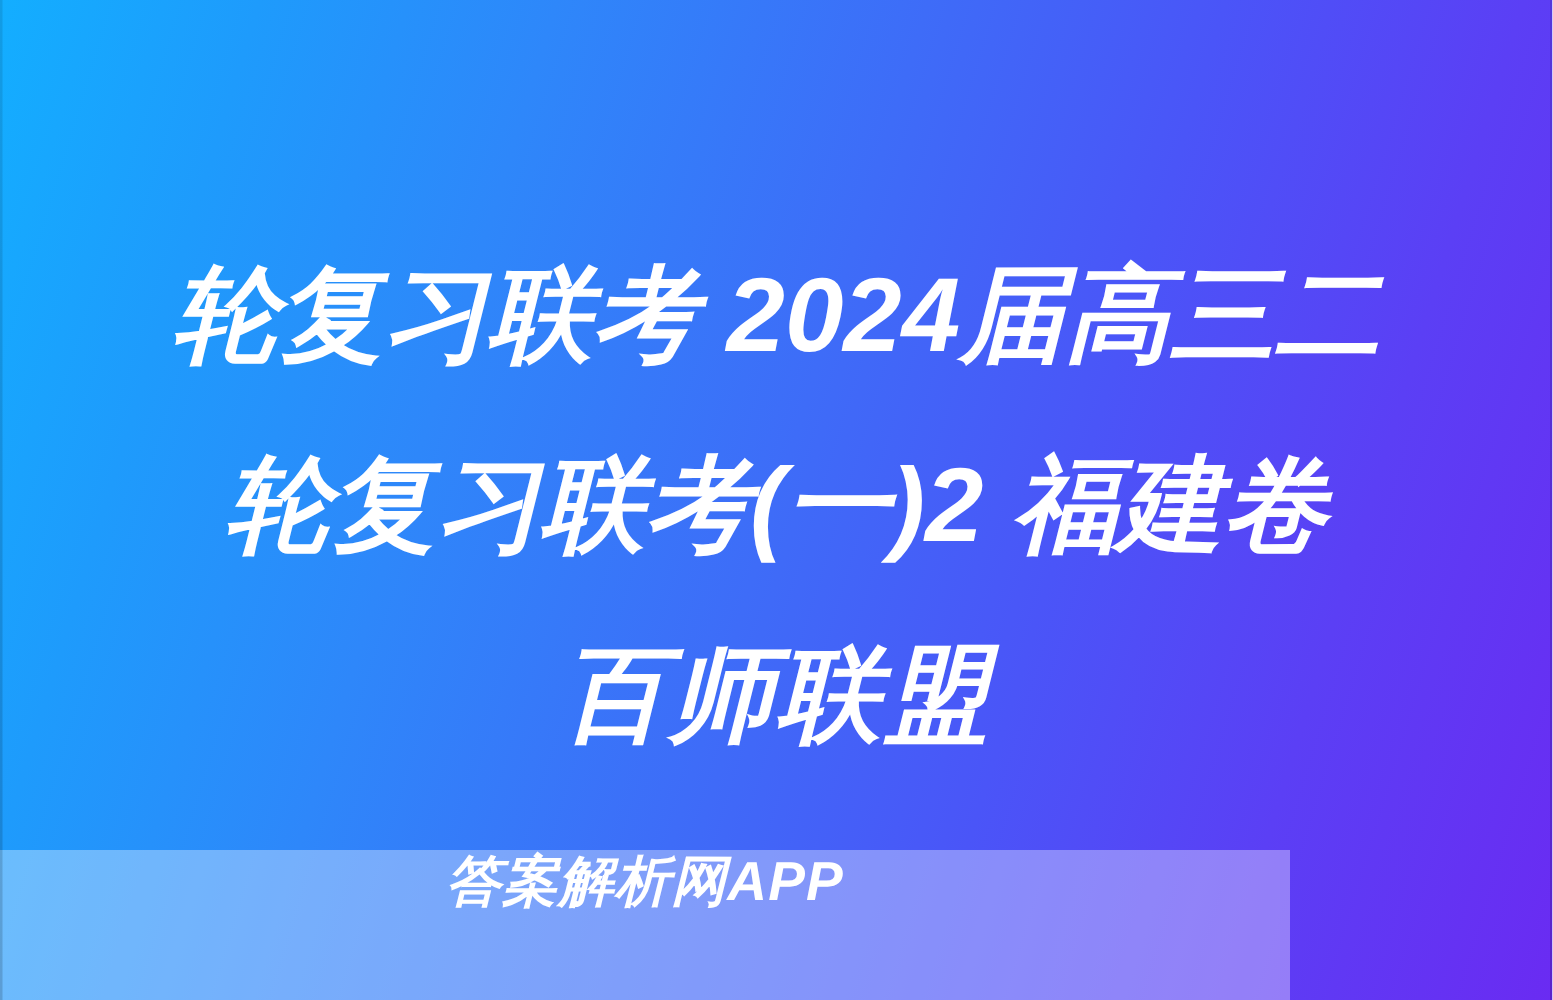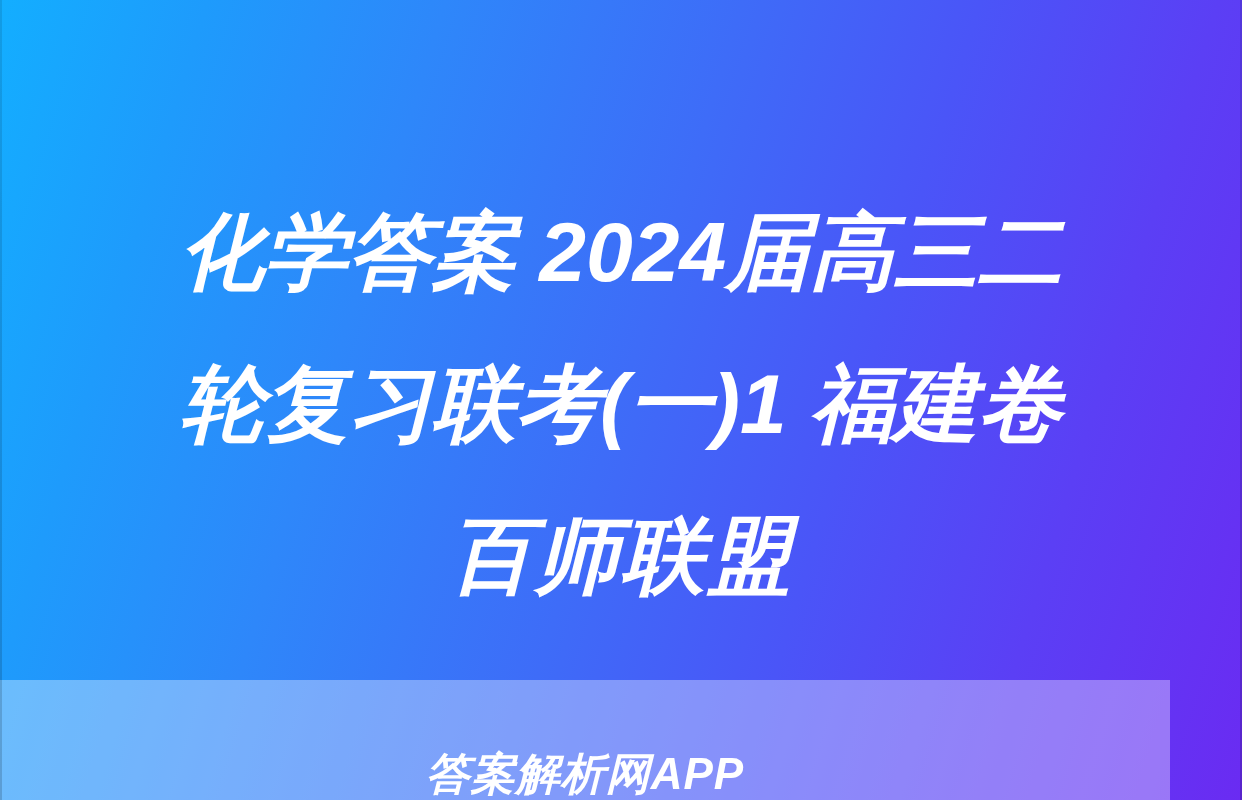--- a/index.html
+++ b/index.html
@@ -63,25 +63,25 @@
 
   .title-line.l3 {
     letter-spacing: 2px;
   }
 
   
   .watermark-band {
     position: absolute;
     left: 0;
     top: 680px;
-    width: 1170px;
+    width: 1032px;
     height: 120px;
     background: rgba(255, 255, 255, 0.34);
     display: flex;
-    align-items: flex-end;
+    align-items: flex-start;
     justify-content: center;
     z-index: 4;
   }
 
   .watermark-text {
     color: #ffffff;
     font-size: 44px;
     line-height: 52px;
     font-weight: 700;
     font-style: italic;
@@ -91,22 +91,22 @@
 </style>
 </head>
 <body>
 
 <div class="canvas">
 
   <div class="edge-left"></div>
   <div class="edge-right"></div>
 
   <div class="title-block">
-    <span class="title-line l1">化学答案 2024届高三二</span>
-    <span class="title-line l2">轮复习联考(一)1 福建卷</span>
+    <span class="title-line l1">轮复习联考 2024届高三二</span>
+    <span class="title-line l2">轮复习联考(一)2 福建卷</span>
     <span class="title-line l3">百师联盟</span>
   </div>
 
   <div class="watermark-band">
     <span class="watermark-text">答案解析网APP</span>
   </div>
 
 </div>
 
 </body></html>

